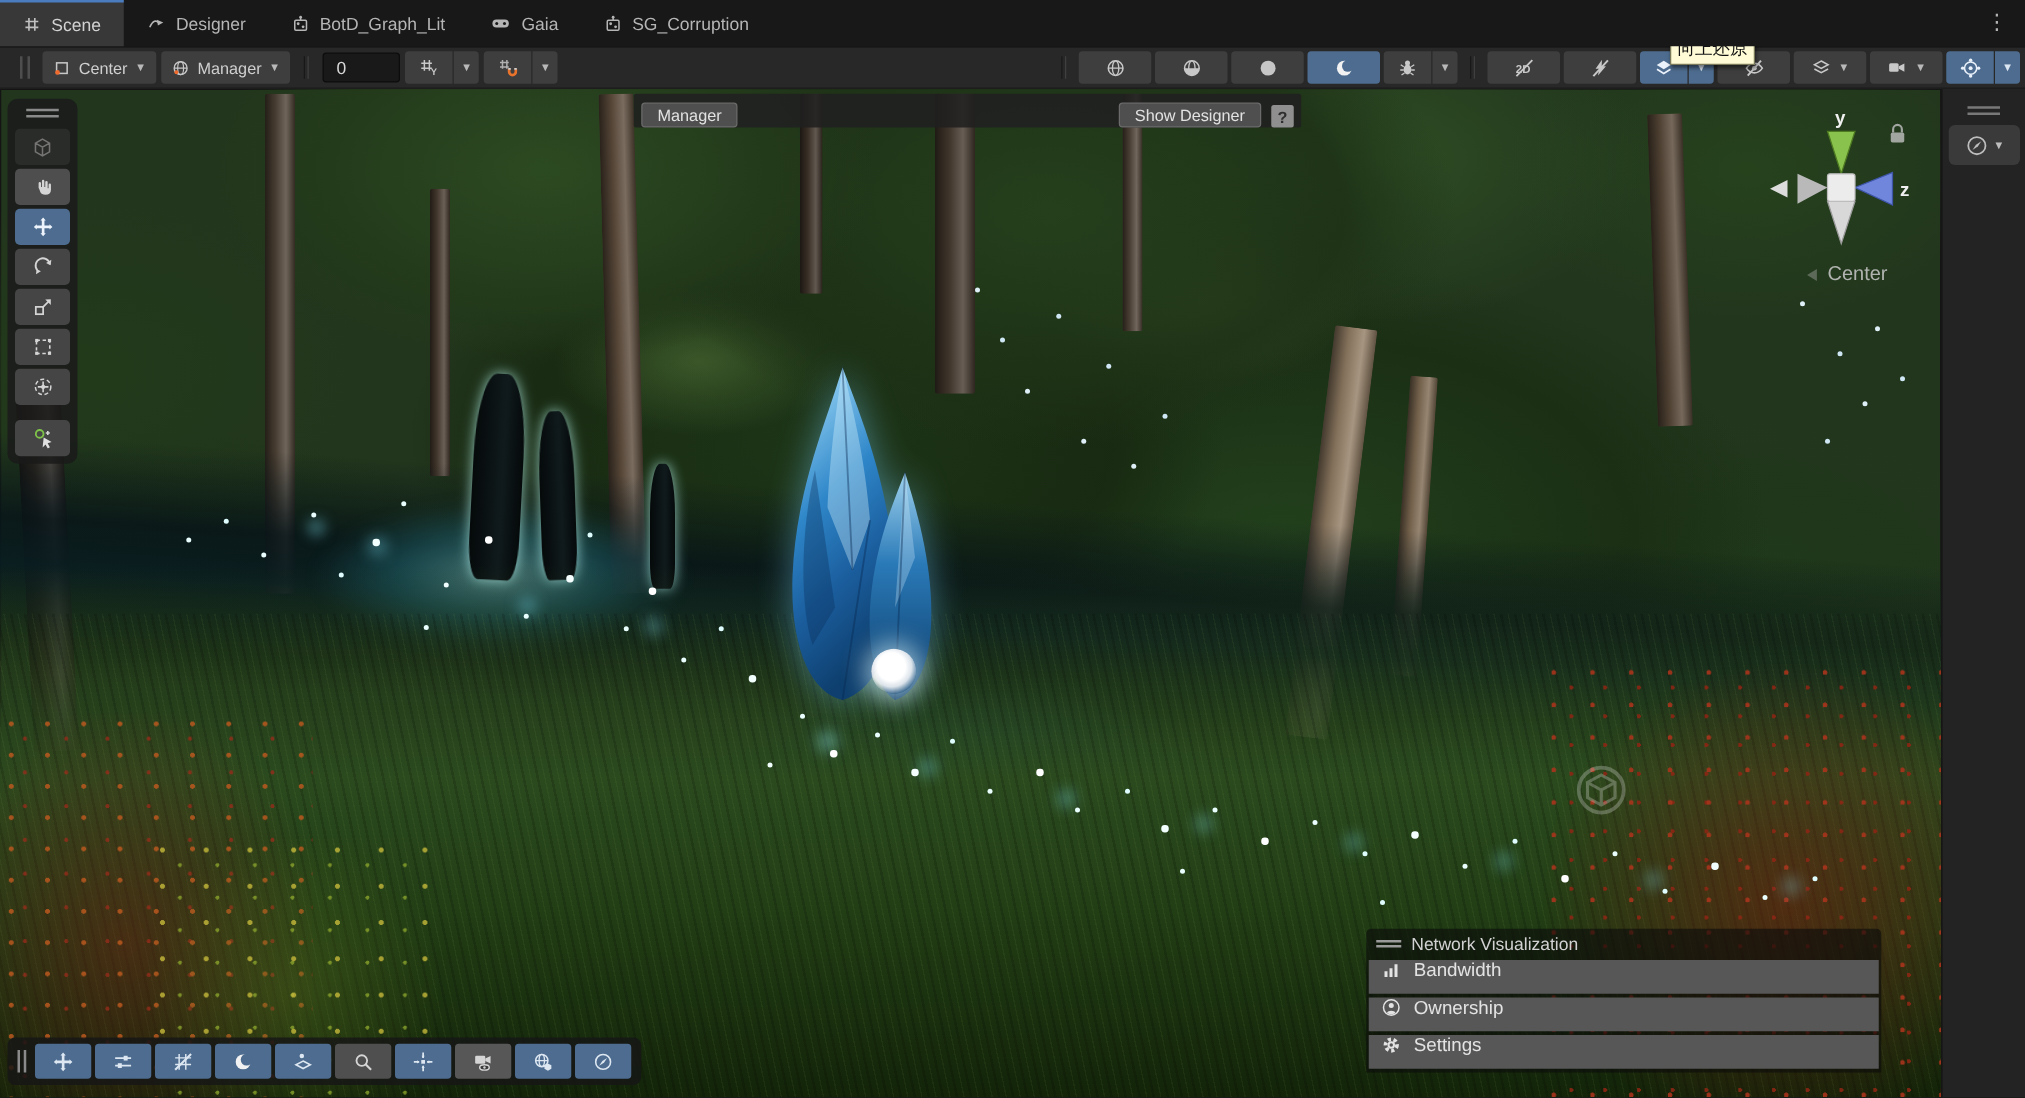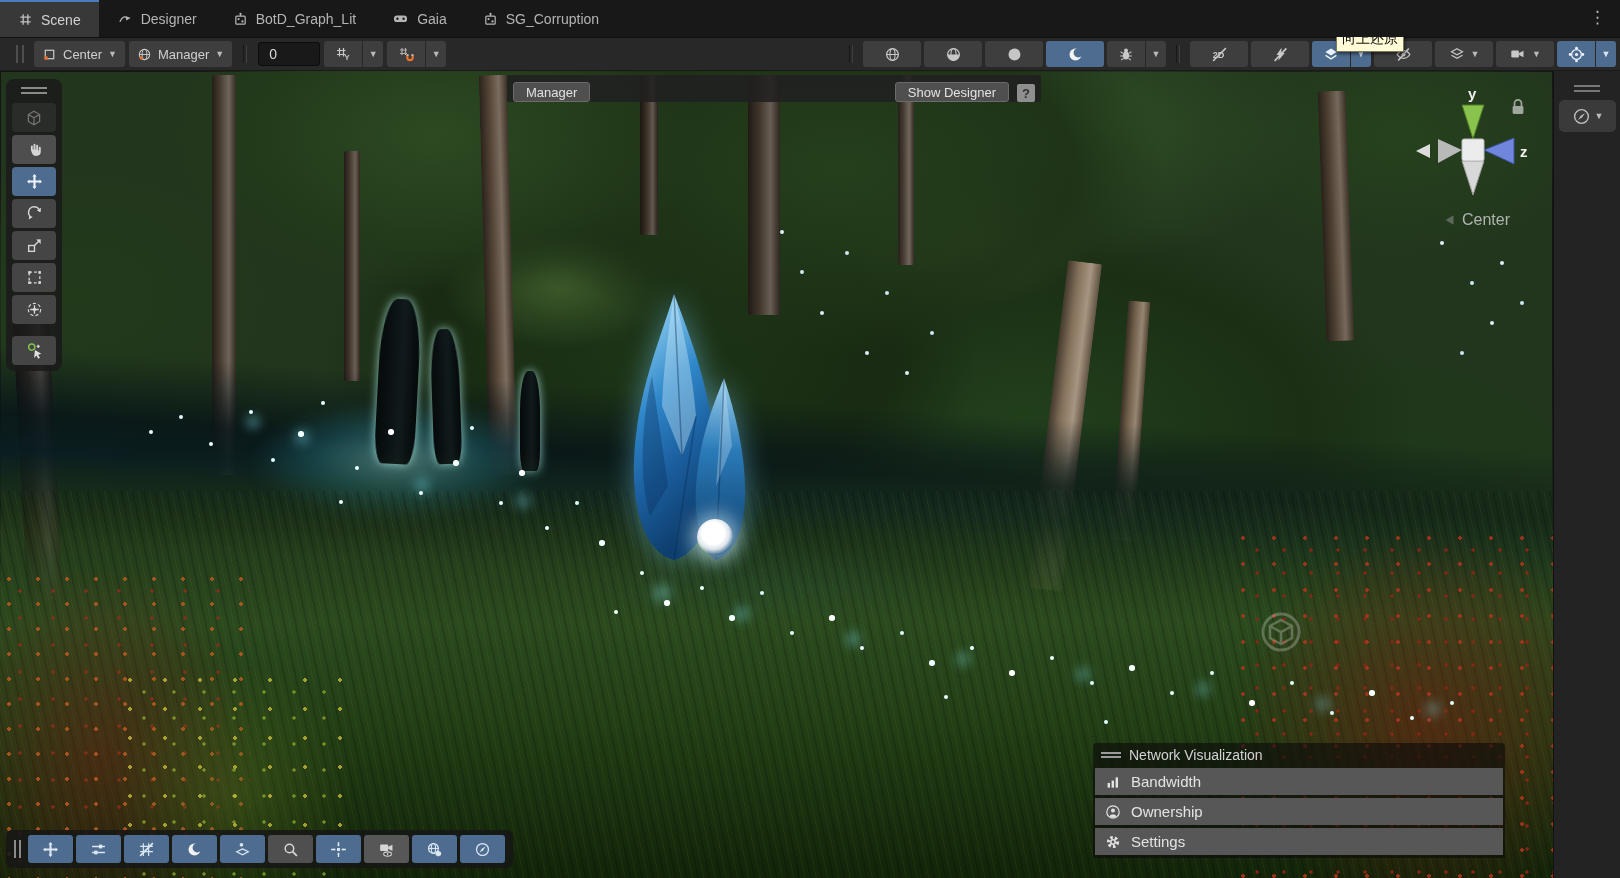--- a/index.html
+++ b/index.html
@@ -143,21 +143,21 @@
 
   .btools { left:6px; top:759px; height:38px; background:rgba(22,22,22,.82); border-radius:6px;
             display:flex; align-items:center; gap:3px; padding:0 8px; z-index:12; }
   .btools .handle { width:7px; height:18px; border-left:2px solid #8a8a8a; border-right:2px solid #8a8a8a; margin-right:4px; }
   .bbtn { width:45px; height:28px; border-radius:3px; background:#4d6c8f; display:flex; align-items:center; justify-content:center; color:#dde7f2; }
   .bbtn.gray { background:#4f4f4f; color:#d5d5d5; }
 
   .netpanel { left:1093px; top:672px; width:412px; background:rgba(12,12,12,.62); border-radius:4px 4px 0 0; padding:2px 2px 3px; z-index:12; }
   .nethead { height:20px; display:flex; align-items:center; gap:8px; padding:0 6px; color:#d2d2d2; font-size:14px; }
   .nethead .handle { width:20px; height:6px; border-top:2px solid #9a9a9a; border-bottom:2px solid #9a9a9a; }
-  .netrow { height:27px; background:#575757; margin-top:3px; display:flex; align-items:center; gap:10px; padding:0 10px;
+  .netrow { height:27px; background:#575757; margin-top:3px; display:flex; align-items:flex-start; gap:10px; padding:0 10px;
             color:#e3e3e3; font-size:15px; }
 
   .axisgizmo { left:1392px; top:12px; z-index:11; }
   .persp { left:1443px; top:140px; display:flex; align-items:center; gap:5px; color:#c9c9c9; font-size:16px; opacity:.85; z-index:11; }
   .lockico { left:1510px; top:27px; z-index:11; opacity:.85; }
 
   text { font-family:"Liberation Sans", sans-serif; }
 </style>
 </head>
 <body>

